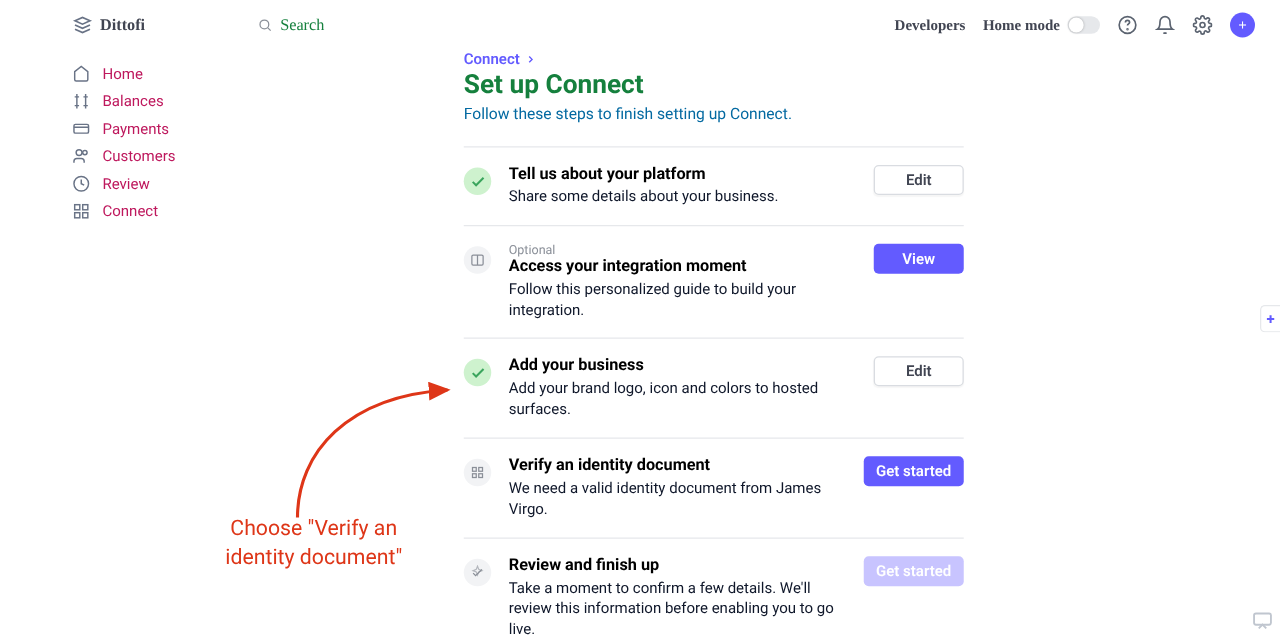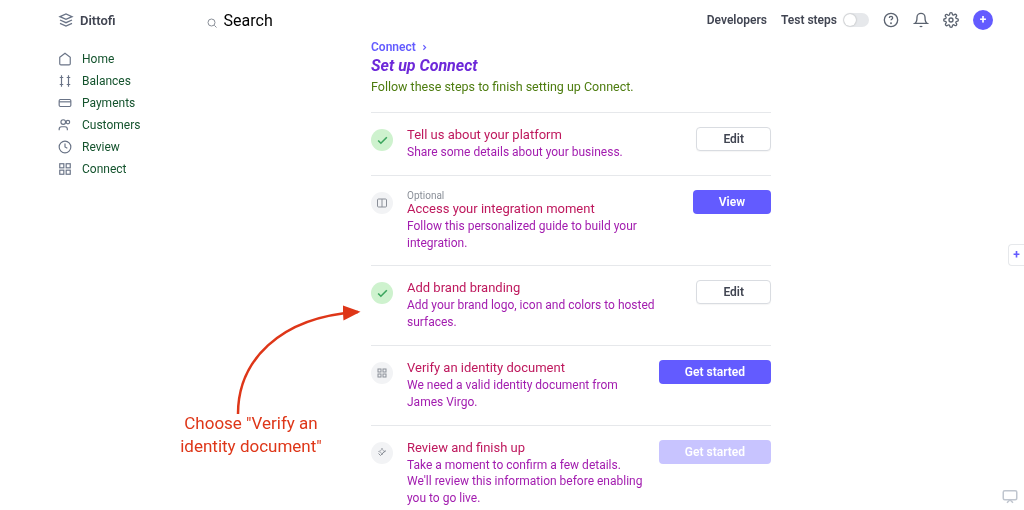--- a/index.html
+++ b/index.html
@@ -12,43 +12,44 @@
     height: 510px;
     overflow: hidden;
     position: relative;
   }
 
   
   .topbar {
     display: flex;
     align-items: center;
     height: 40px;
-    padding: 0 31px 0 58px;
+    padding: 0 20px 0 58px;
     width: 100%;
     position: relative;
+    font-family: Liberation Serif, serif;
   }
   .brand {
     display: flex;
     align-items: center;
     gap: 6px;
     font-weight: 600;
     font-size: 13px;
     color: #414552;
   }
   .brand-logo {
     width: 16px; height: 16px;
     color: #697386;
   }
   .search {
     display: flex;
     align-items: center;
     gap: 6px;
     margin-left: 90px;
-    color: #000000;
-    font-size: 16px;
+    color: #15803d;
+    font-size: 13px;
   }
   .search-icon { width: 12px; height: 12px; color: #8a8f98; }
   .topbar-right {
     margin-left: auto;
     display: flex;
     align-items: center;
     gap: 14px;
   }
   .link-dev { font-weight: 600; font-size: 12px; color: #414552; text-align: center; }
   .testmode {
@@ -88,49 +89,48 @@
     position: absolute;
     left: 58px;
     top: 48px;
     width: 140px;
   }
   .nav-item {
     display: flex;
     align-items: flex-end;
     gap: 10px;
     font-size: 12px;
-    color: #14532d;
+    color: #be185d;
     padding: 4px 0;
   }
   .nav-icon { width: 14px; height: 14px; color: #697386; flex-shrink:0; }
 
   
   .main {
     position: absolute;
     left: 371px;
     top: 40px;
     width: 400px;
   }
   .crumb {
     display: flex; align-items: center; gap: 4px;
     font-size: 12px; font-weight: 600;
     color: #635bff;
     margin-bottom: 2px;
   }
   .crumb svg { width: 9px; height: 9px; }
   .page-title {
-    font-size: 16px;
+    font-size: 21px;
     font-weight: 700;
-    color: #6d28d9;
+    color: #15803d;
     margin-bottom: 4px;
-    font-style: italic;
   }
   .subtitle {
     font-size: 12.5px;
-    color: #4d7c0f;
+    color: #0369a1;
     margin-bottom: 18px;
   }
   .task {
     display: flex;
     align-items: flex-start;
     gap: 14px;
     padding: 14px 0;
     border-top: 1px solid #e6e8eb;
     position: relative;
   }
@@ -143,38 +143,38 @@
   }
   .circle-green { background: #cef2ce; color: #3ba55d; }
   .circle-gray  { background: #f2f3f5; color: #8a8f98; }
   .task-body { flex: 1 1 auto; min-width: 0; }
   .task-optional {
     font-size: 10px;
     color: #8a8f98;
   }
   .task-title {
     font-size: 13px;
-    font-weight: 400;
-    color: #be185d;
+    font-weight: 700;
+    color: #000000;
   }
   .task-desc {
     font-size: 12px;
-    color: #a21caf;
+    color: #0f172a;
     margin-top: 2px;
     line-height: 1.4;
   }
   .task-btn {
     flex-shrink: 0;
     min-width: 72px;
     height: 24px;
     border-radius: 4px;
     font-size: 12px;
     font-weight: 600;
     display: flex; align-items: center; justify-content: center;
-    padding: 0 26px;
+    padding: 0 10px;
   }
   .btn-light {
     background: #fff;
     border: 1px solid #d9dce1;
     color: #414552;
     box-shadow: 0 1px 1px rgba(0,0,0,.04);
   }
   .btn-primary {
     background: #635bff;
     color: #fff;
@@ -242,21 +242,21 @@
       <svg viewBox="0 0 24 24" fill="none" stroke="currentColor" stroke-width="2">
           <circle cx="11" cy="11" r="7"></circle>
           <line x1="21" y1="21" x2="16.65" y2="16.65"></line>
         </svg>
     </span>
     <span>Search</span>
   </div>
   <div class="topbar-right">
     <span class="link-dev">Developers</span>
     <div class="testmode">
-      <span>Test steps</span>
+      <span>Home mode</span>
       <span class="toggle"></span>
     </div>
     <span class="icon-btn">
       <svg viewBox="0 0 24 24" fill="none" stroke="currentColor" stroke-width="2">
           <circle cx="12" cy="12" r="10"></circle>
           <path d="M9.5 9a2.5 2.5 0 015 0c0 1.5-2.5 2-2.5 3.5"></path>
           <circle cx="12" cy="17" r="0.5" fill="currentColor"></circle>
         </svg>
     </span>
     <span class="icon-btn">
@@ -359,21 +359,21 @@
     <div class="task-btn btn-primary">View</div>
   </div>
 
   <div class="task">
     <div class="task-circle circle-green">
       <svg width="13" height="13" viewBox="0 0 24 24" fill="none" stroke="currentColor" stroke-width="3">
           <polyline points="20 6 9 17 4 12"></polyline>
         </svg>
     </div>
     <div class="task-body">
-      <div class="task-title">Add brand branding</div>
+      <div class="task-title">Add your business</div>
       <div class="task-desc">Add your brand logo, icon and colors to hosted surfaces.</div>
     </div>
     <div class="task-btn btn-light">Edit</div>
   </div>
 
   <div class="task">
     <div class="task-circle circle-gray">
       <svg width="12" height="12" viewBox="0 0 24 24" fill="none" stroke="currentColor" stroke-width="2">
           <rect x="4" y="4" width="6" height="6"></rect>
           <rect x="14" y="4" width="6" height="6"></rect>

